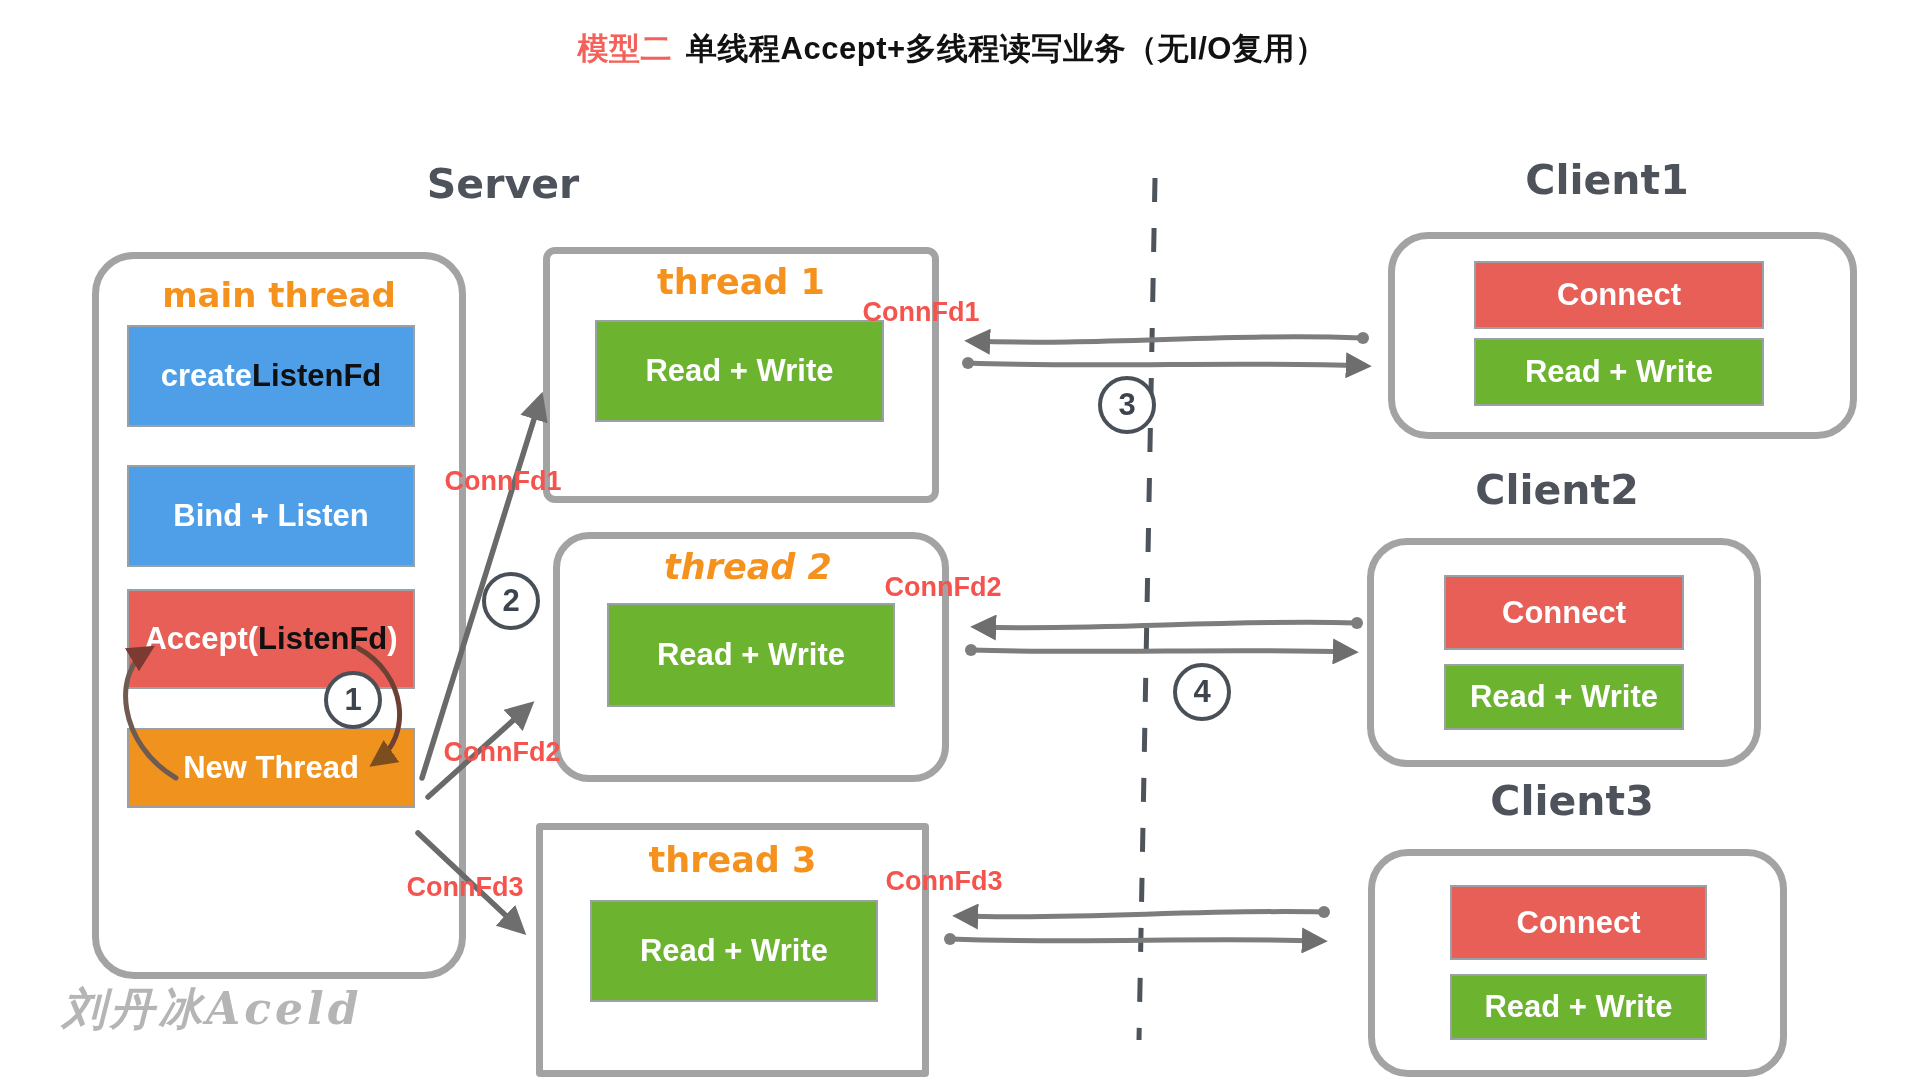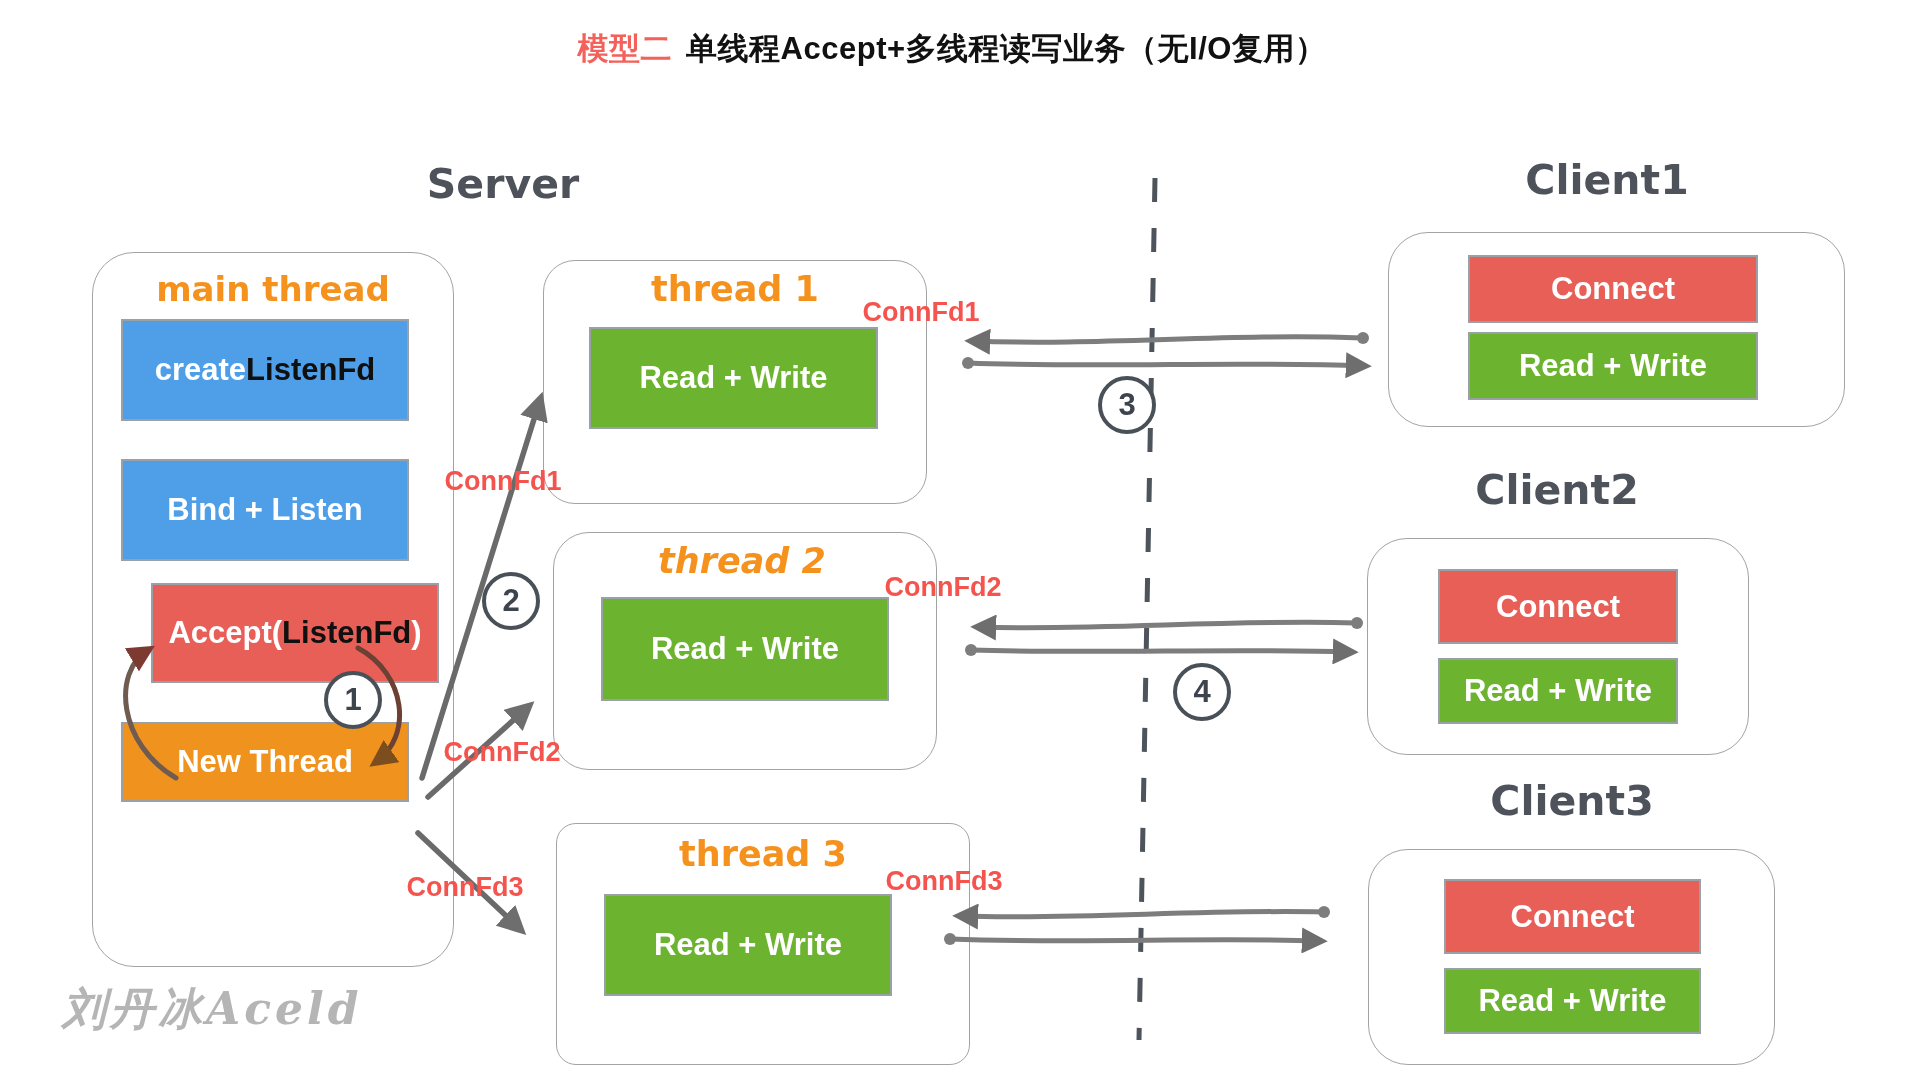--- a/index.html
+++ b/index.html
@@ -8,21 +8,21 @@
   .abs{position:absolute;}
 
   
   .page-title{top:28px;left:952px;transform:translateX(-50%);white-space:nowrap;
     font-size:31px;font-weight:bold;color:#111;letter-spacing:0.5px;z-index:3;}
   .page-title .model{color:#f4605a;margin-right:14px;}
   .zone-heading{font-family:"DejaVu Sans",sans-serif;font-weight:800;
     font-size:41px;color:#4d525b;transform:translateX(-50%);white-space:nowrap;z-index:3;}
 
   
-  .container{border:1px solid #a3a3a3;border-radius:42px;background:#ffffff;z-index:1;}
+  .container{border:7px solid #a3a3a3;border-radius:42px;background:#ffffff;z-index:1;}
   .thread-title{font-family:"DejaVu Sans",sans-serif;font-weight:800;font-size:35px;
     color:#f5921e;text-align:center;white-space:nowrap;}
   .mt-title{font-family:"DejaVu Sans",sans-serif;font-weight:800;font-size:34px;
     color:#f5921e;text-align:center;white-space:nowrap;}
 
   
   .box{border:2px solid #99a0a6;display:flex;align-items:center;justify-content:center;
     font-size:31px;font-weight:bold;color:#ffffff;white-space:nowrap;box-sizing:border-box;}
   .box .dark{color:#101010;}
   .blue{background:#4f9fe8;}
@@ -59,45 +59,45 @@
 
 <div class="abs container" style="left:92px;top:252px;width:360px;height:713px;">
   <div class="abs mt-title" style="left:0;right:0;top:16px;">main thread</div>
   <div class="abs box blue" style="left:28px;top:66px;width:288px;height:102px;">
     <span>create </span>
       <span class="dark">ListenFd</span>
   </div>
   <div class="abs box blue" style="left:28px;top:206px;width:288px;height:102px;">
     <span>Bind + Listen</span>
   </div>
-  <div class="abs box red" style="left:28px;top:330px;width:288px;height:100px;margin-left:30px;">
+  <div class="abs box red" style="left:28px;top:330px;width:288px;height:100px;">
     <span>Accept(</span>
       <span class="dark">ListenFd</span>
       <span>)</span>
   </div>
   <div class="abs box orange" style="left:28px;top:469px;width:288px;height:80px;">
     <span>New Thread</span>
   </div>
 </div>
 
-<div class="abs container" style="left:543px;top:260px;width:382px;height:242px;border-radius:32px;">
+<div class="abs container" style="left:543px;top:247px;width:382px;height:242px;border-radius:12px;">
   <div class="abs thread-title" style="left:0;right:0;top:8px;">thread 1</div>
   <div class="abs box green" style="left:45px;top:66px;width:289px;height:102px;">
     <span>Read + Write</span>
   </div>
 </div>
 
 <div class="abs container" style="left:553px;top:532px;width:382px;height:236px;border-radius:36px;">
   <div class="abs thread-title" style="left:0;right:6px;top:8px;font-style:italic;">thread 2</div>
   <div class="abs box green" style="left:47px;top:64px;width:288px;height:104px;">
     <span>Read + Write</span>
   </div>
 </div>
 
-<div class="abs container" style="left:556px;top:823px;width:379px;height:240px;border-radius:20px;padding-left:33px;">
+<div class="abs container" style="left:536px;top:823px;width:379px;height:240px;border-radius:4px;">
   <div class="abs thread-title" style="left:0;right:0;top:10px;">thread 3</div>
   <div class="abs box green" style="left:47px;top:70px;width:288px;height:102px;">
     <span>Read + Write</span>
   </div>
 </div>
 
 <div class="abs container" style="left:1388px;top:232px;width:455px;height:193px;border-radius:40px;">
   <div class="abs box red" style="left:79px;top:22px;width:290px;height:68px;">
     <span>Connect</span>
   </div>

